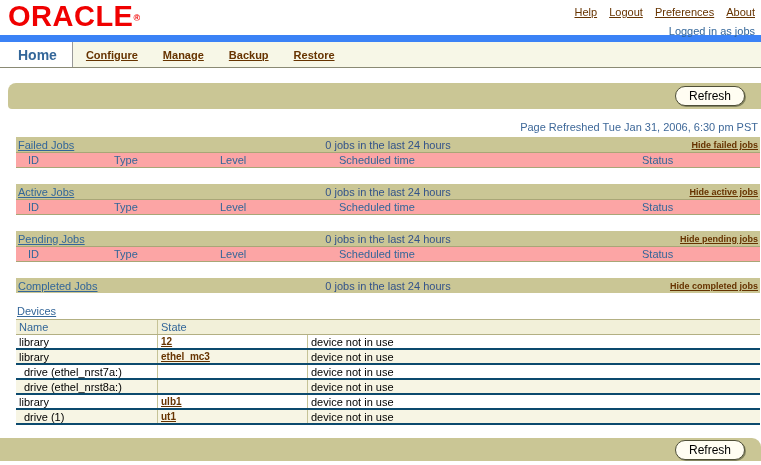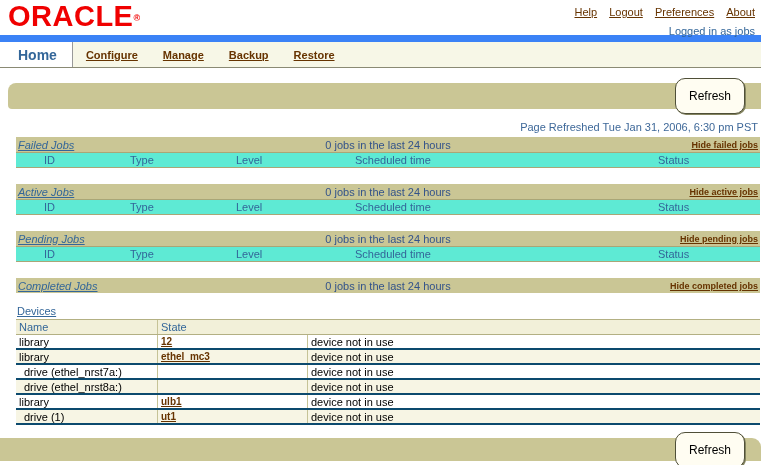--- a/index.html
+++ b/index.html
@@ -26,40 +26,40 @@
   .nav-links { display:flex; align-items:center; padding-left:13px; }
   .nav-links a { color:#663300; font-weight:bold; text-decoration:underline; margin-right:25px; }
 
   
   .topbar { margin:15px 0 0 8px; height:26px; background:#cac695;
             border-radius:8px 0 0 4px; position:relative; }
   .bottombar { position:absolute; left:0; bottom:4px; width:761px; height:23px;
                background:#cac695; border-radius:0 9px 0 0; }
   .pill-btn { position:absolute; right:16px; top:50%; transform:translateY(-50%);
               background:#fffdf2; border:1px solid #4f4f38; border-radius:10px;
-              height:36px; padding:0 13px; font-family:"Liberation Sans", sans-serif;
+              height:20px; padding:0 13px; font-family:"Liberation Sans", sans-serif;
               font-size:12px; color:#000; box-shadow:1px 1px 0 #84845f; cursor:pointer; }
 
   .date-line { text-align:right; color:#3e6899; margin:12px 3px 3px 0; height:13px; }
 
   .content { margin-left:16px; width:744px; }
 
   
   .job-section { margin-bottom:16px; }
   .section-bar { height:15px; background:#cac695; position:relative;
                  display:flex; align-items:center; }
-  .section-title { color:#336699; text-decoration:underline; padding-left:2px; z-index:2;font-style:italic; }
+  .section-title { color:#336699; text-decoration:underline; padding-left:2px; z-index:2; }
   .section-count { position:absolute; left:0; right:0; text-align:center;
                    color:#33538a; z-index:1; }
   .section-hide { margin-left:auto; color:#663300; font-size:9px; font-weight:bold;
                   text-decoration:underline; padding-right:2px; z-index:2; }
-  .job-cols { height:14px; background:#5eead4; border-top:1px solid #a9a677;
+  .job-cols { height:14px; background:#fca5a5; border-top:1px solid #a9a677;
               border-bottom:1px solid #a9a677; display:grid;
               grid-template-columns:96px 106px 119px 303px 1fr;
-              align-items:center; color:#336699;padding-left:16px; }
+              align-items:center; color:#336699; }
   .job-cols .jc { padding-left:2px; white-space:nowrap; }
   .job-cols .jc.first { padding-left:12px; }
   .completed { margin-bottom:12px; }
 
   
   .devices-title { display:inline-block; color:#336699; text-decoration:underline;
                    margin:0 0 2px 1px; }
   .devices-table { width:744px; border-top:1px solid #b3b083; }
   .dev-row { display:grid; grid-template-columns:142px 150px 1fr;
              border-bottom:2px solid #0c4a6e; }

